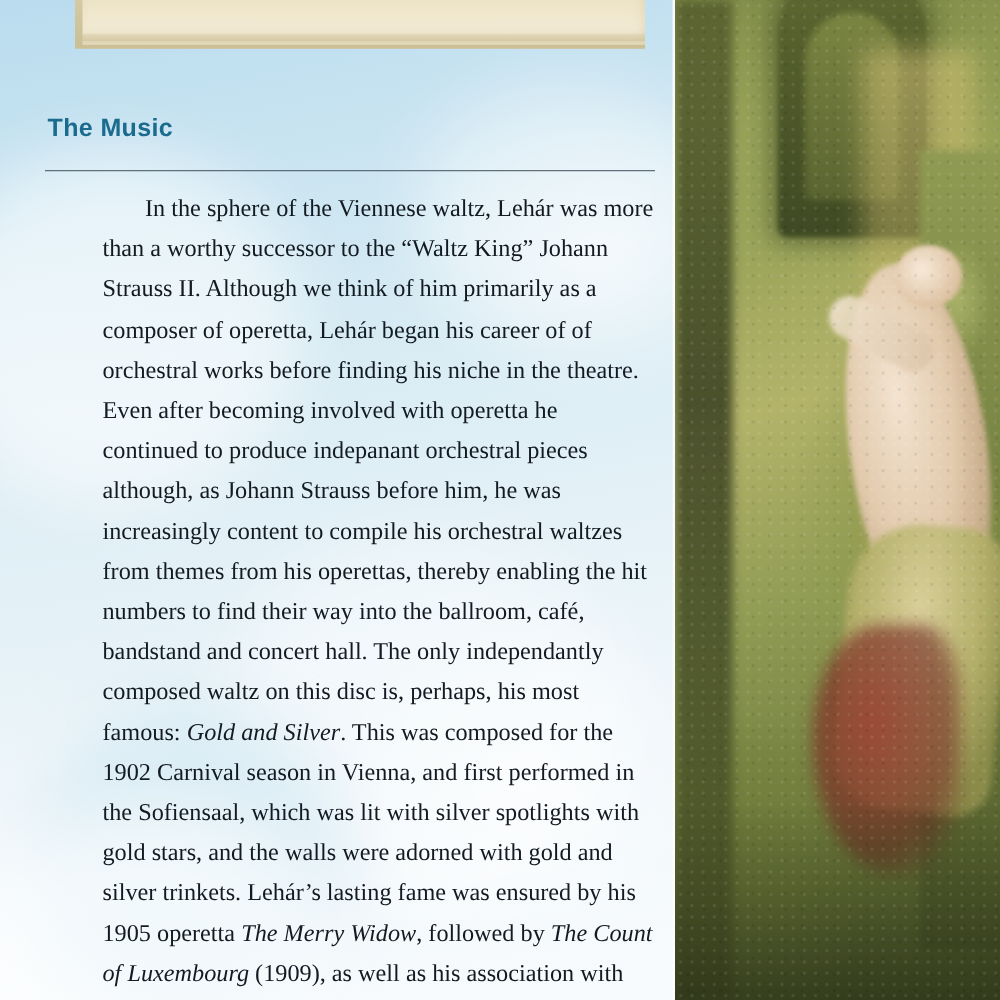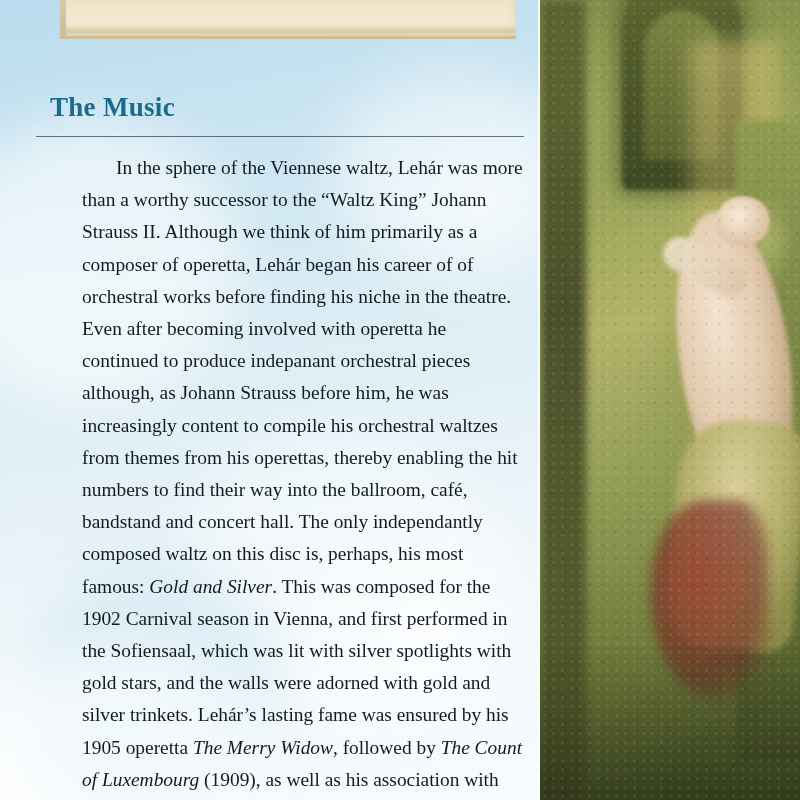--- a/index.html
+++ b/index.html
@@ -68,25 +68,25 @@
   .top-band-left-edge {
     position: absolute;
     left: 60px; top: -12px;
     width: 6px; height: 48px;
     background: linear-gradient(180deg, #d8cda6, #cbbf96);
   }
 
   
   .heading {
     position: absolute;
-    left: 50px;
+    left: 38px;
     top: 92px;
-    font-family: Liberation Serif, serif;
+    font-family: Liberation Sans, sans-serif;
     font-weight: bold;
-    font-size: 27px;
+    font-size: 20px;
     letter-spacing: 0.3px;
     color: #1b6b8e;
   }
   .rule {
     position: absolute;
     left: 36px;
     top: 136px;
     width: 488px;
     height: 1px;
     background: #4a5a66;

